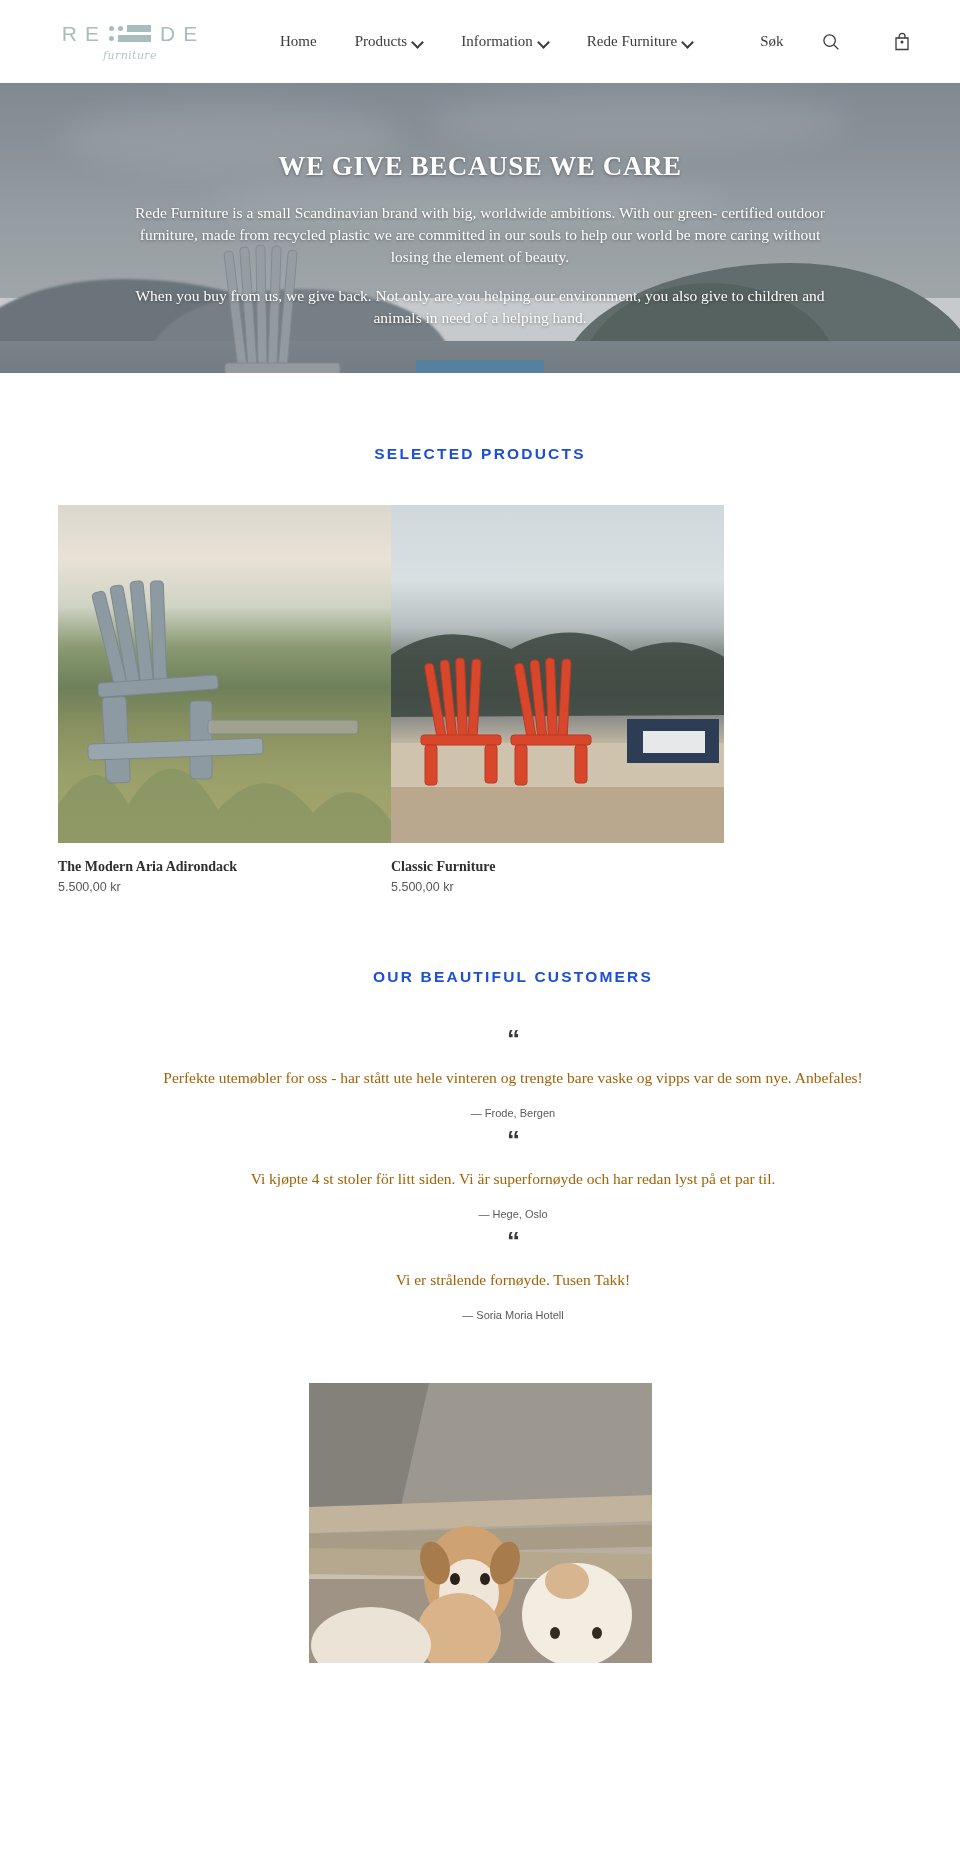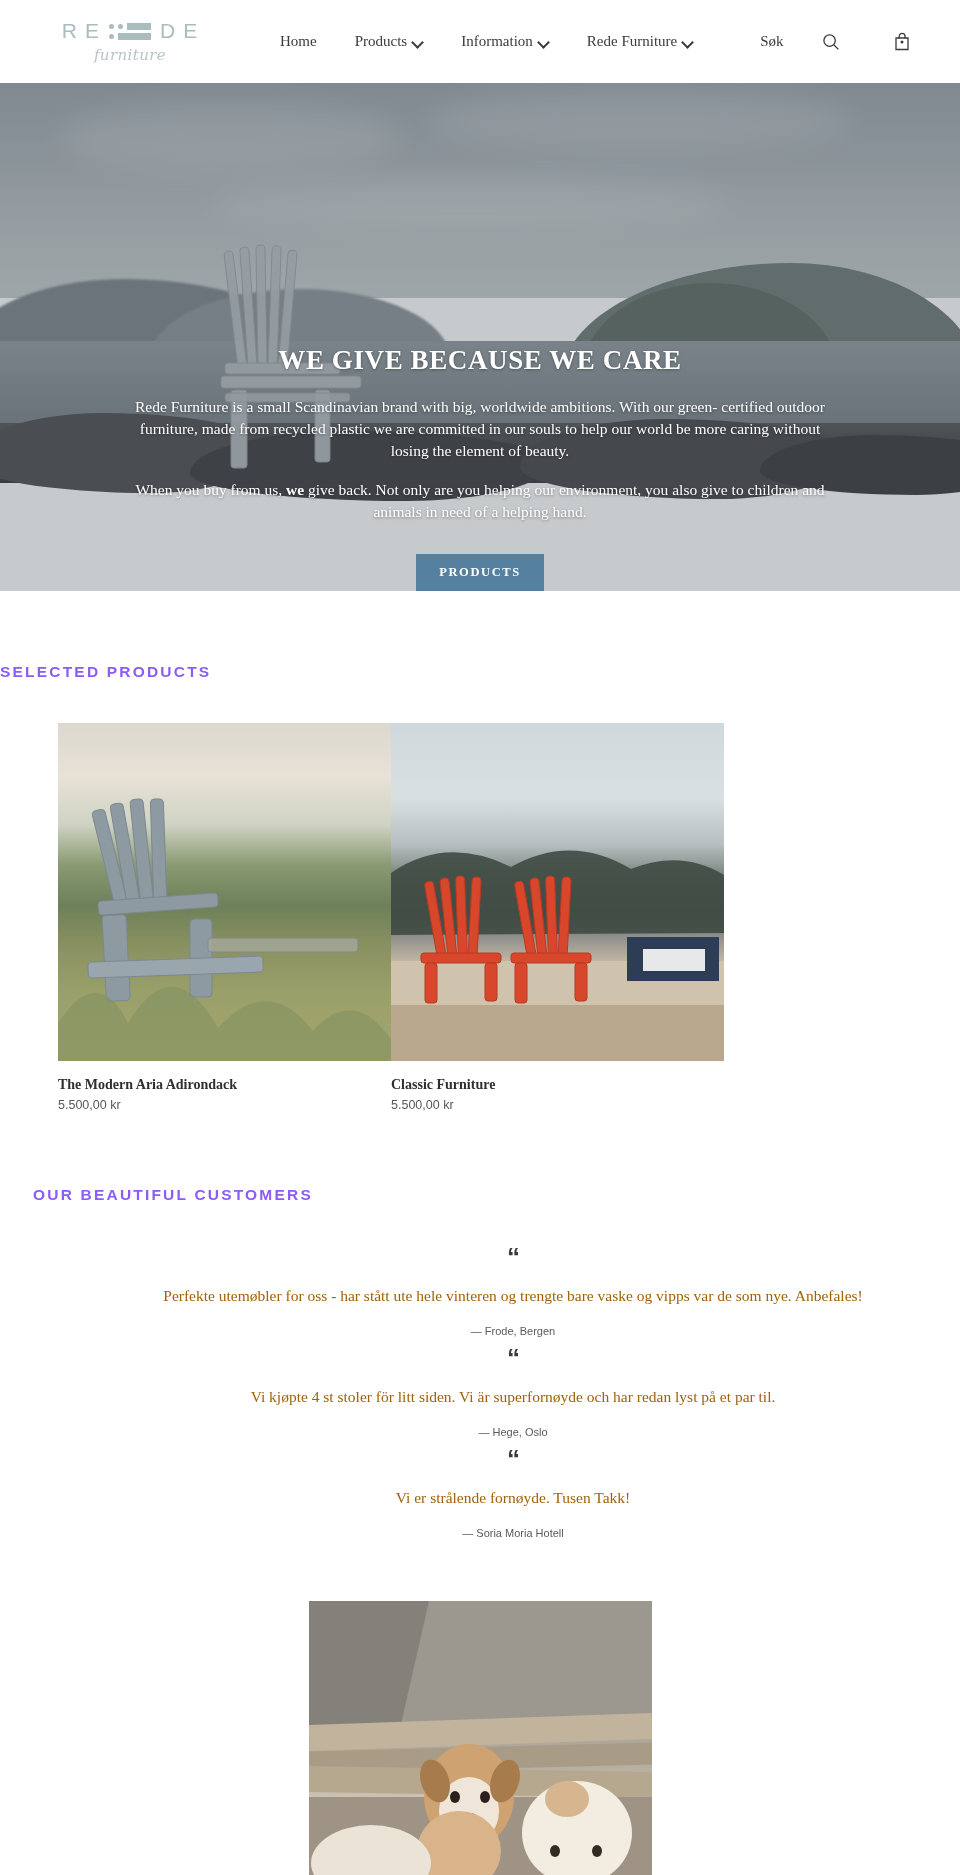--- a/index.html
+++ b/index.html
@@ -30,21 +30,21 @@
     color:#a9bcbe;
     font-weight:400;
   }
   .logo-mark { display:flex; flex-direction:column; gap:3px; width:42px; margin:0 2px; }
   .mark-row { display:flex; align-items:center; gap:4px; height:7px; }
   .dot { width:5px; height:5px; border-radius:50%; background:#a9bcbe; }
   .bar { height:7px; background:#a9bcbe; flex:1; }
   .logo-sub {
     font-family:"DejaVu Serif", serif;
     font-style:italic;
-    font-size:15px;
+    font-size:11px;
     color:#b7c5c7;
     margin-top:3px;
     letter-spacing:.4px;
   }
 
   .nav { display:flex; align-items:center; gap:16px; margin-left:64px; }
   .nav-item {
     font-family:"Liberation Serif", serif;
     font-size:15px;
     color:#3b3b3b;
@@ -67,24 +67,24 @@
     font-family:"Liberation Serif", serif;
     font-size:15px; color:#3b3b3b;
     margin-left:40px; cursor:pointer;
   }
   .header-icons { margin-left:auto; display:flex; align-items:center; gap:54px; padding-right:22px; }
   .icon-btn { cursor:pointer; display:flex; align-items:center; justify-content:center; }
 
   
   .hero {
     position:relative;
-    height:508px;
+    height:290px;
     width:960px;
     overflow:hidden;
-    display:flex; align-items:flex-end; justify-content:center;
+    display:flex; align-items:center; justify-content:center;
   }
   .hero-bg { position:absolute; inset:0; }
   .sky {
     position:absolute; left:0; top:0; width:960px; height:215px;
     background:linear-gradient(#9aa3ab 0%, #a9b1b7 35%, #b9bfc3 62%, #c6cbcd 100%);
   }
   .cloud {
     position:absolute; border-radius:50%;
     background:rgba(255,255,255,.18); filter:blur(14px);
   }
@@ -130,21 +130,21 @@
     font-weight:700; font-size:27px; letter-spacing:.6px;
     text-shadow:0 1px 3px rgba(0,0,0,.35);
     margin-bottom:20px;
   }
   .hero-p {
     font-family:"Liberation Serif", serif;
     font-size:15.5px; line-height:22px;
     text-shadow:0 1px 3px rgba(0,0,0,.4);
     margin-bottom:17px;
   }
-  .hero-p b { font-weight:700; }
+  .hero-p b { font-weight:400; }
   .hero-btn {
     display:inline-block;
     margin-top:14px;
     background:#55809f;
     color:#ffffff;
     font-family:"Liberation Serif", serif;
     font-weight:700;
     font-size:12.5px;
     letter-spacing:1.6px;
     padding:11px 23px;
@@ -152,22 +152,22 @@
     cursor:pointer;
   }
 
   
   .section { width:960px; }
   .section-title {
     font-family:"Liberation Sans", sans-serif;
     font-weight:700;
     font-size:15.5px;
     letter-spacing:2.2px;
-    color:#8b5cf6;
-    text-align:left;
+    color:#1d4ed8;
+    text-align:center;
   }
   .products-section { padding-top:72px; }
   .products-grid {
     display:grid;
     grid-template-columns:333px 333px;
     padding:0 58px;
     margin-top:42px;
   }
   .product-card { cursor:pointer; }
   .product-img { width:333px; height:338px; overflow:hidden; position:relative; }

